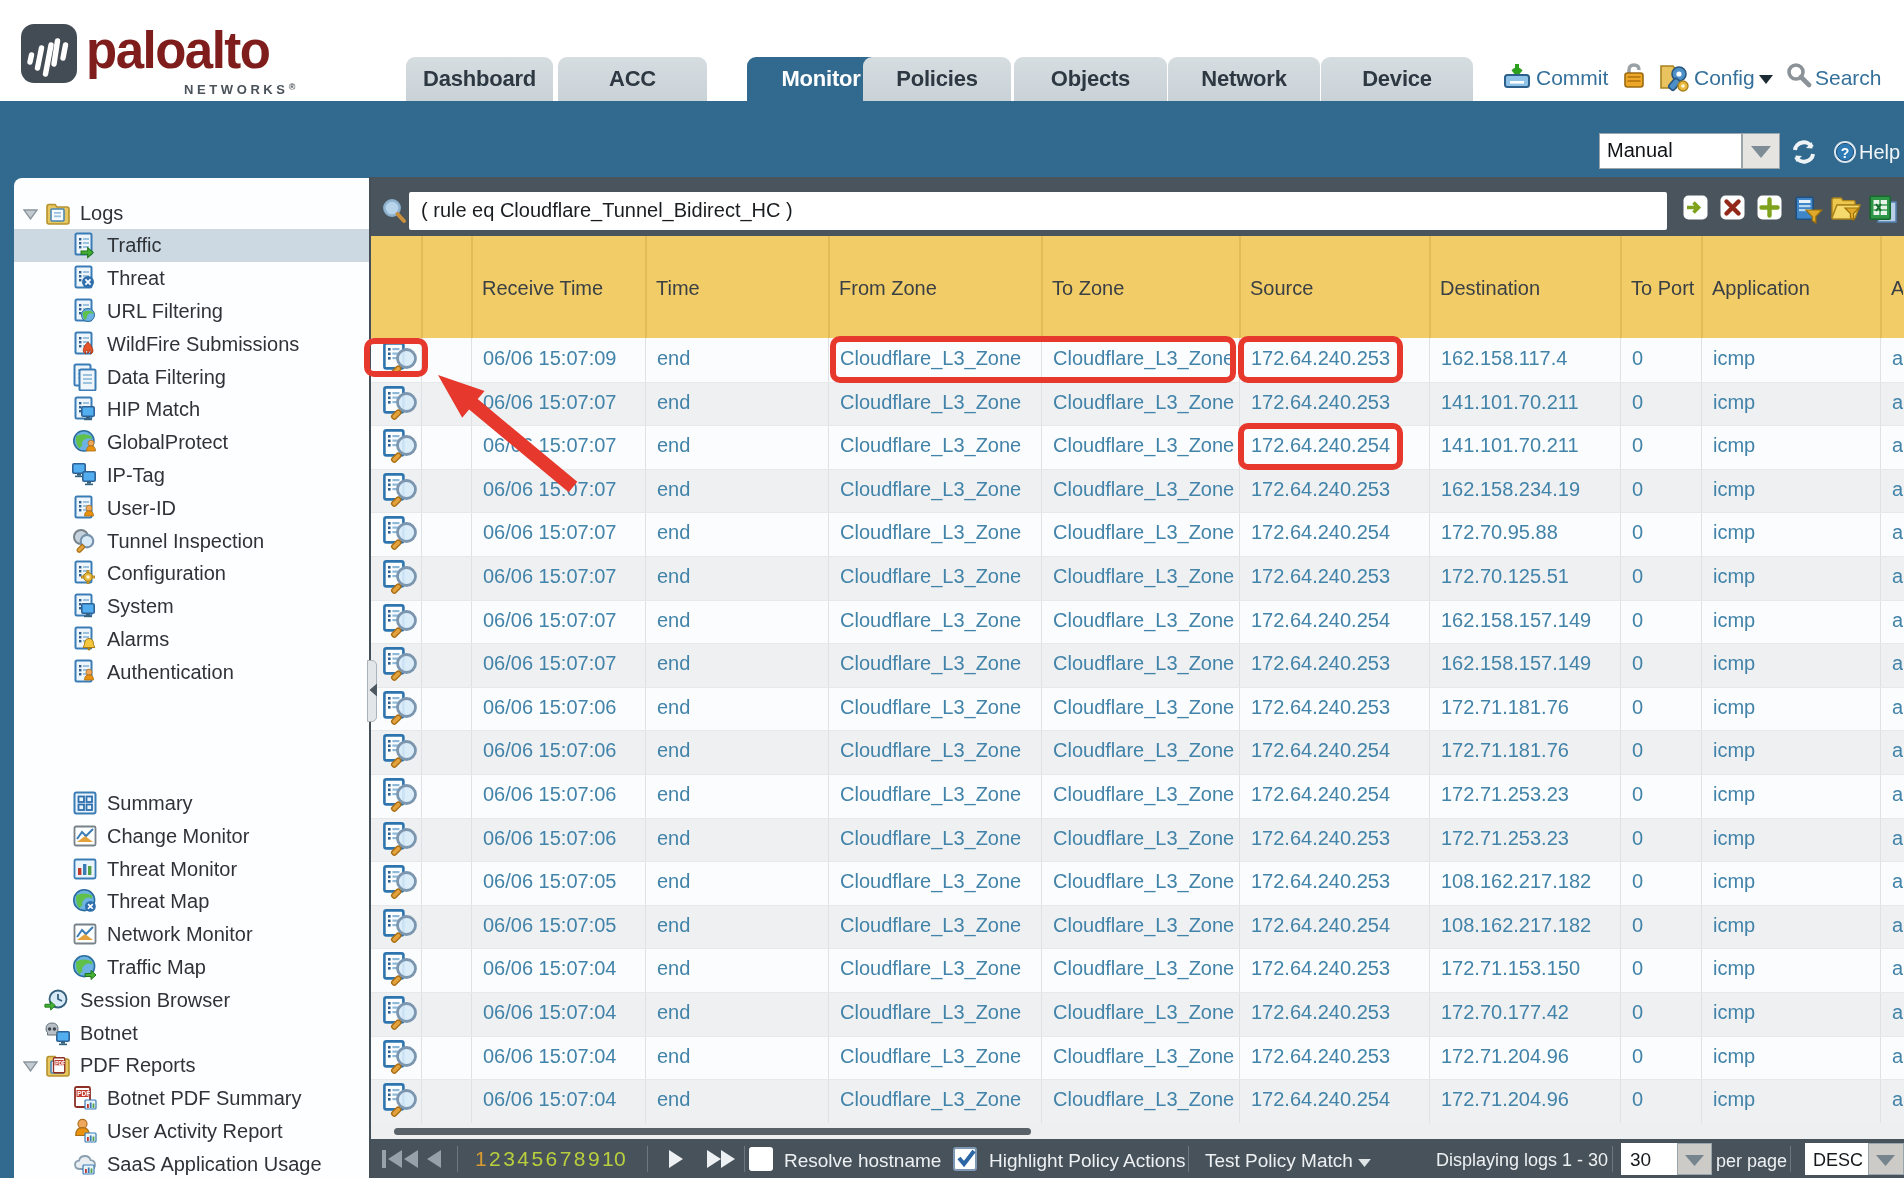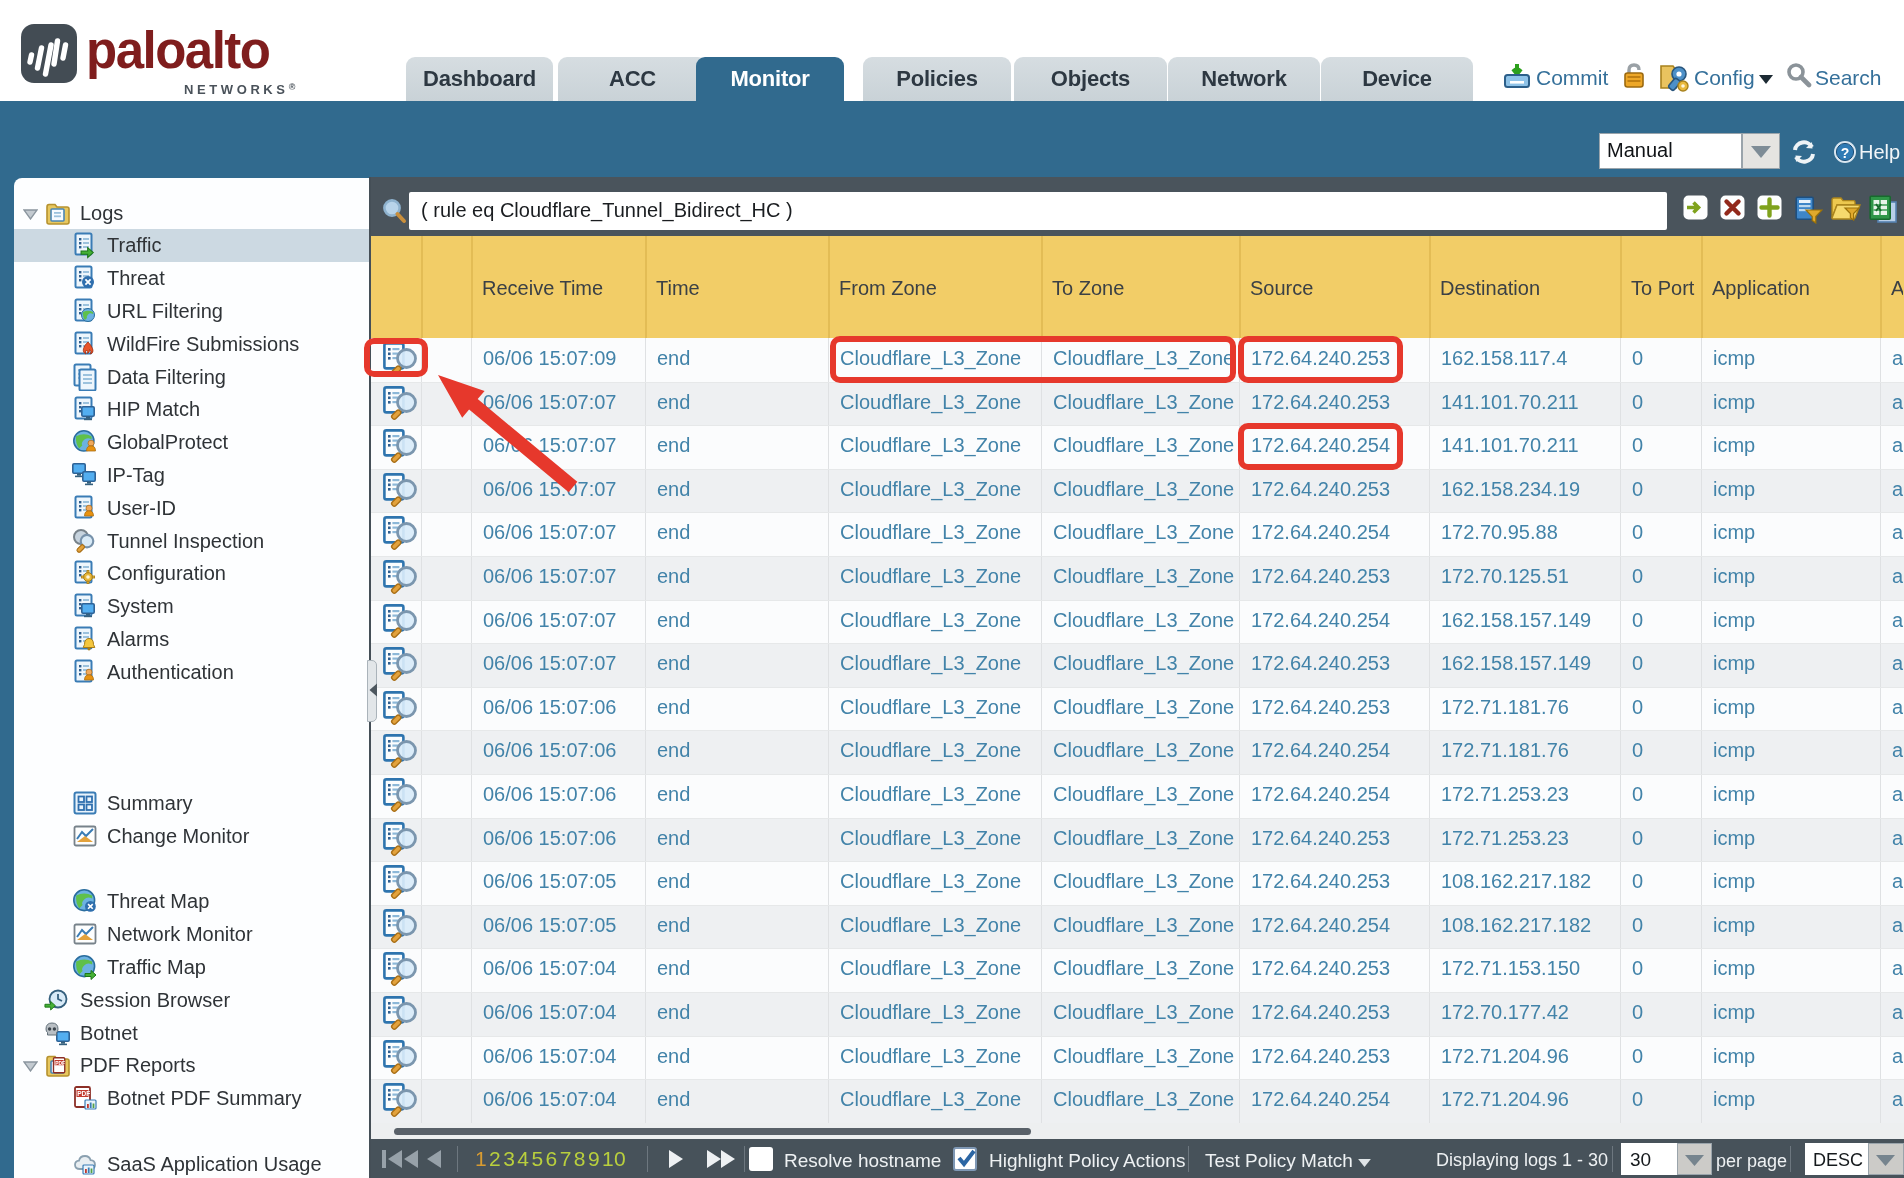--- a/index.html
+++ b/index.html
@@ -145,21 +145,21 @@
   <line x1="24.5" y1="50" x2="30" y2="21"></line>
   <line x1="33" y1="40" x2="36.5" y2="17"></line>
   <line x1="42" y1="34" x2="44.5" y2="21"></line>
  </g>
 </svg>
 <div class="abs" style="left:86px;top:21px;font-size:51px;font-weight:bold;color:#7f1d1d;letter-spacing:-1.5px">paloalto</div>
 <div class="abs" style="left:184px;top:82px;font-size:13px;font-weight:bold;color:#4a525a;letter-spacing:3.6px">NETWORKS<span style="font-size:9px;vertical-align:4px;letter-spacing:0">®</span></div>
 
 <div class="tab" style="left:406px;width:147px">Dashboard</div>
 <div class="tab" style="left:558px;width:149px">ACC</div>
-<div class="tab seltab" style="left:696px;width:148px">Monitor</div>
+<div class="tab seltab" style="left:747px;width:148px">Monitor</div>
 <div class="tab" style="left:863px;width:148px">Policies</div>
 <div class="tab" style="left:1014px;width:153px">Objects</div>
 <div class="tab" style="left:1168px;width:152px">Network</div>
 <div class="tab" style="left:1321px;width:152px">Device</div>
 
 <svg class="hicon" style="left:1502px" width="30" height="30" viewBox="0 0 30 30">
  <path d="M15,2 L15,10 M11,7 L15,12 L19,7" stroke="#2ca01c" stroke-width="4" fill="none"></path>
  <rect x="3" y="13" width="24" height="12" rx="2.5" fill="#8fc3e8" stroke="#2c5f8a" stroke-width="2"></rect>
  <rect x="8" y="19" width="14" height="2.6" fill="#fff"></rect>
 </svg>
@@ -384,20 +384,28 @@
       <div class="tlab" style="left:93px">Summary</div>
     </div>
 <div class="trow" style="left:14px;top:819.8px">
       <svg style="position:absolute;left:57px;top:2px" width="28" height="28" viewBox="0 0 28 28">
         <g transform="translate(1,1) scale(1.0)">
           <use href="#g-chartline"></use>
         </g>
       </svg>
       <div class="tlab" style="left:93px">Change Monitor</div>
     </div>
+<div class="trow" style="left:14px;top:852.6px">
+      <svg style="position:absolute;left:57px;top:2px" width="28" height="28" viewBox="0 0 28 28">
+        <g transform="translate(1,1) scale(1.0)">
+          <use href="#g-chartbars"></use>
+        </g>
+      </svg>
+      <div class="tlab" style="left:93px">Threat Monitor</div>
+    </div>
 <div class="trow" style="left:14px;top:885.4px">
       <svg style="position:absolute;left:57px;top:2px" width="28" height="28" viewBox="0 0 28 28">
         <g transform="translate(2,2) scale(1.6)">
           <use href="#g-globe"></use>
         </g>
         <g transform="translate(14,14) scale(0.9)">
           <use href="#g-xcirc"></use>
         </g>
       </svg>
       <div class="tlab" style="left:93px">Threat Map</div>
@@ -460,20 +468,31 @@
 <div class="trow" style="left:14px;top:1082.1999999999998px">
       <svg style="position:absolute;left:57px;top:2px" width="28" height="28" viewBox="0 0 28 28">
         <g transform="translate(2,2) scale(1.0)">
           <use href="#g-pdfpage"></use>
         </g>
         <g transform="translate(14,16) scale(1.0)">
           <use href="#g-minibars"></use>
         </g>
       </svg>
       <div class="tlab" style="left:93px">Botnet PDF Summary</div>
+    </div>
+<div class="trow" style="left:14px;top:1114.9999999999998px">
+      <svg style="position:absolute;left:57px;top:2px" width="28" height="28" viewBox="0 0 28 28">
+        <g transform="translate(4,2) scale(1.5)">
+          <use href="#g-person"></use>
+        </g>
+        <g transform="translate(14,16) scale(1.0)">
+          <use href="#g-minibars"></use>
+        </g>
+      </svg>
+      <div class="tlab" style="left:93px">User Activity Report</div>
     </div>
 <div class="trow" style="left:14px;top:1147.8px">
       <svg style="position:absolute;left:57px;top:2px" width="28" height="28" viewBox="0 0 28 28">
         <g transform="translate(2,3) scale(1.0)">
           <use href="#g-cloud"></use>
         </g>
         <g transform="translate(12,15) scale(1.0)">
           <use href="#g-minibars"></use>
         </g>
       </svg>

